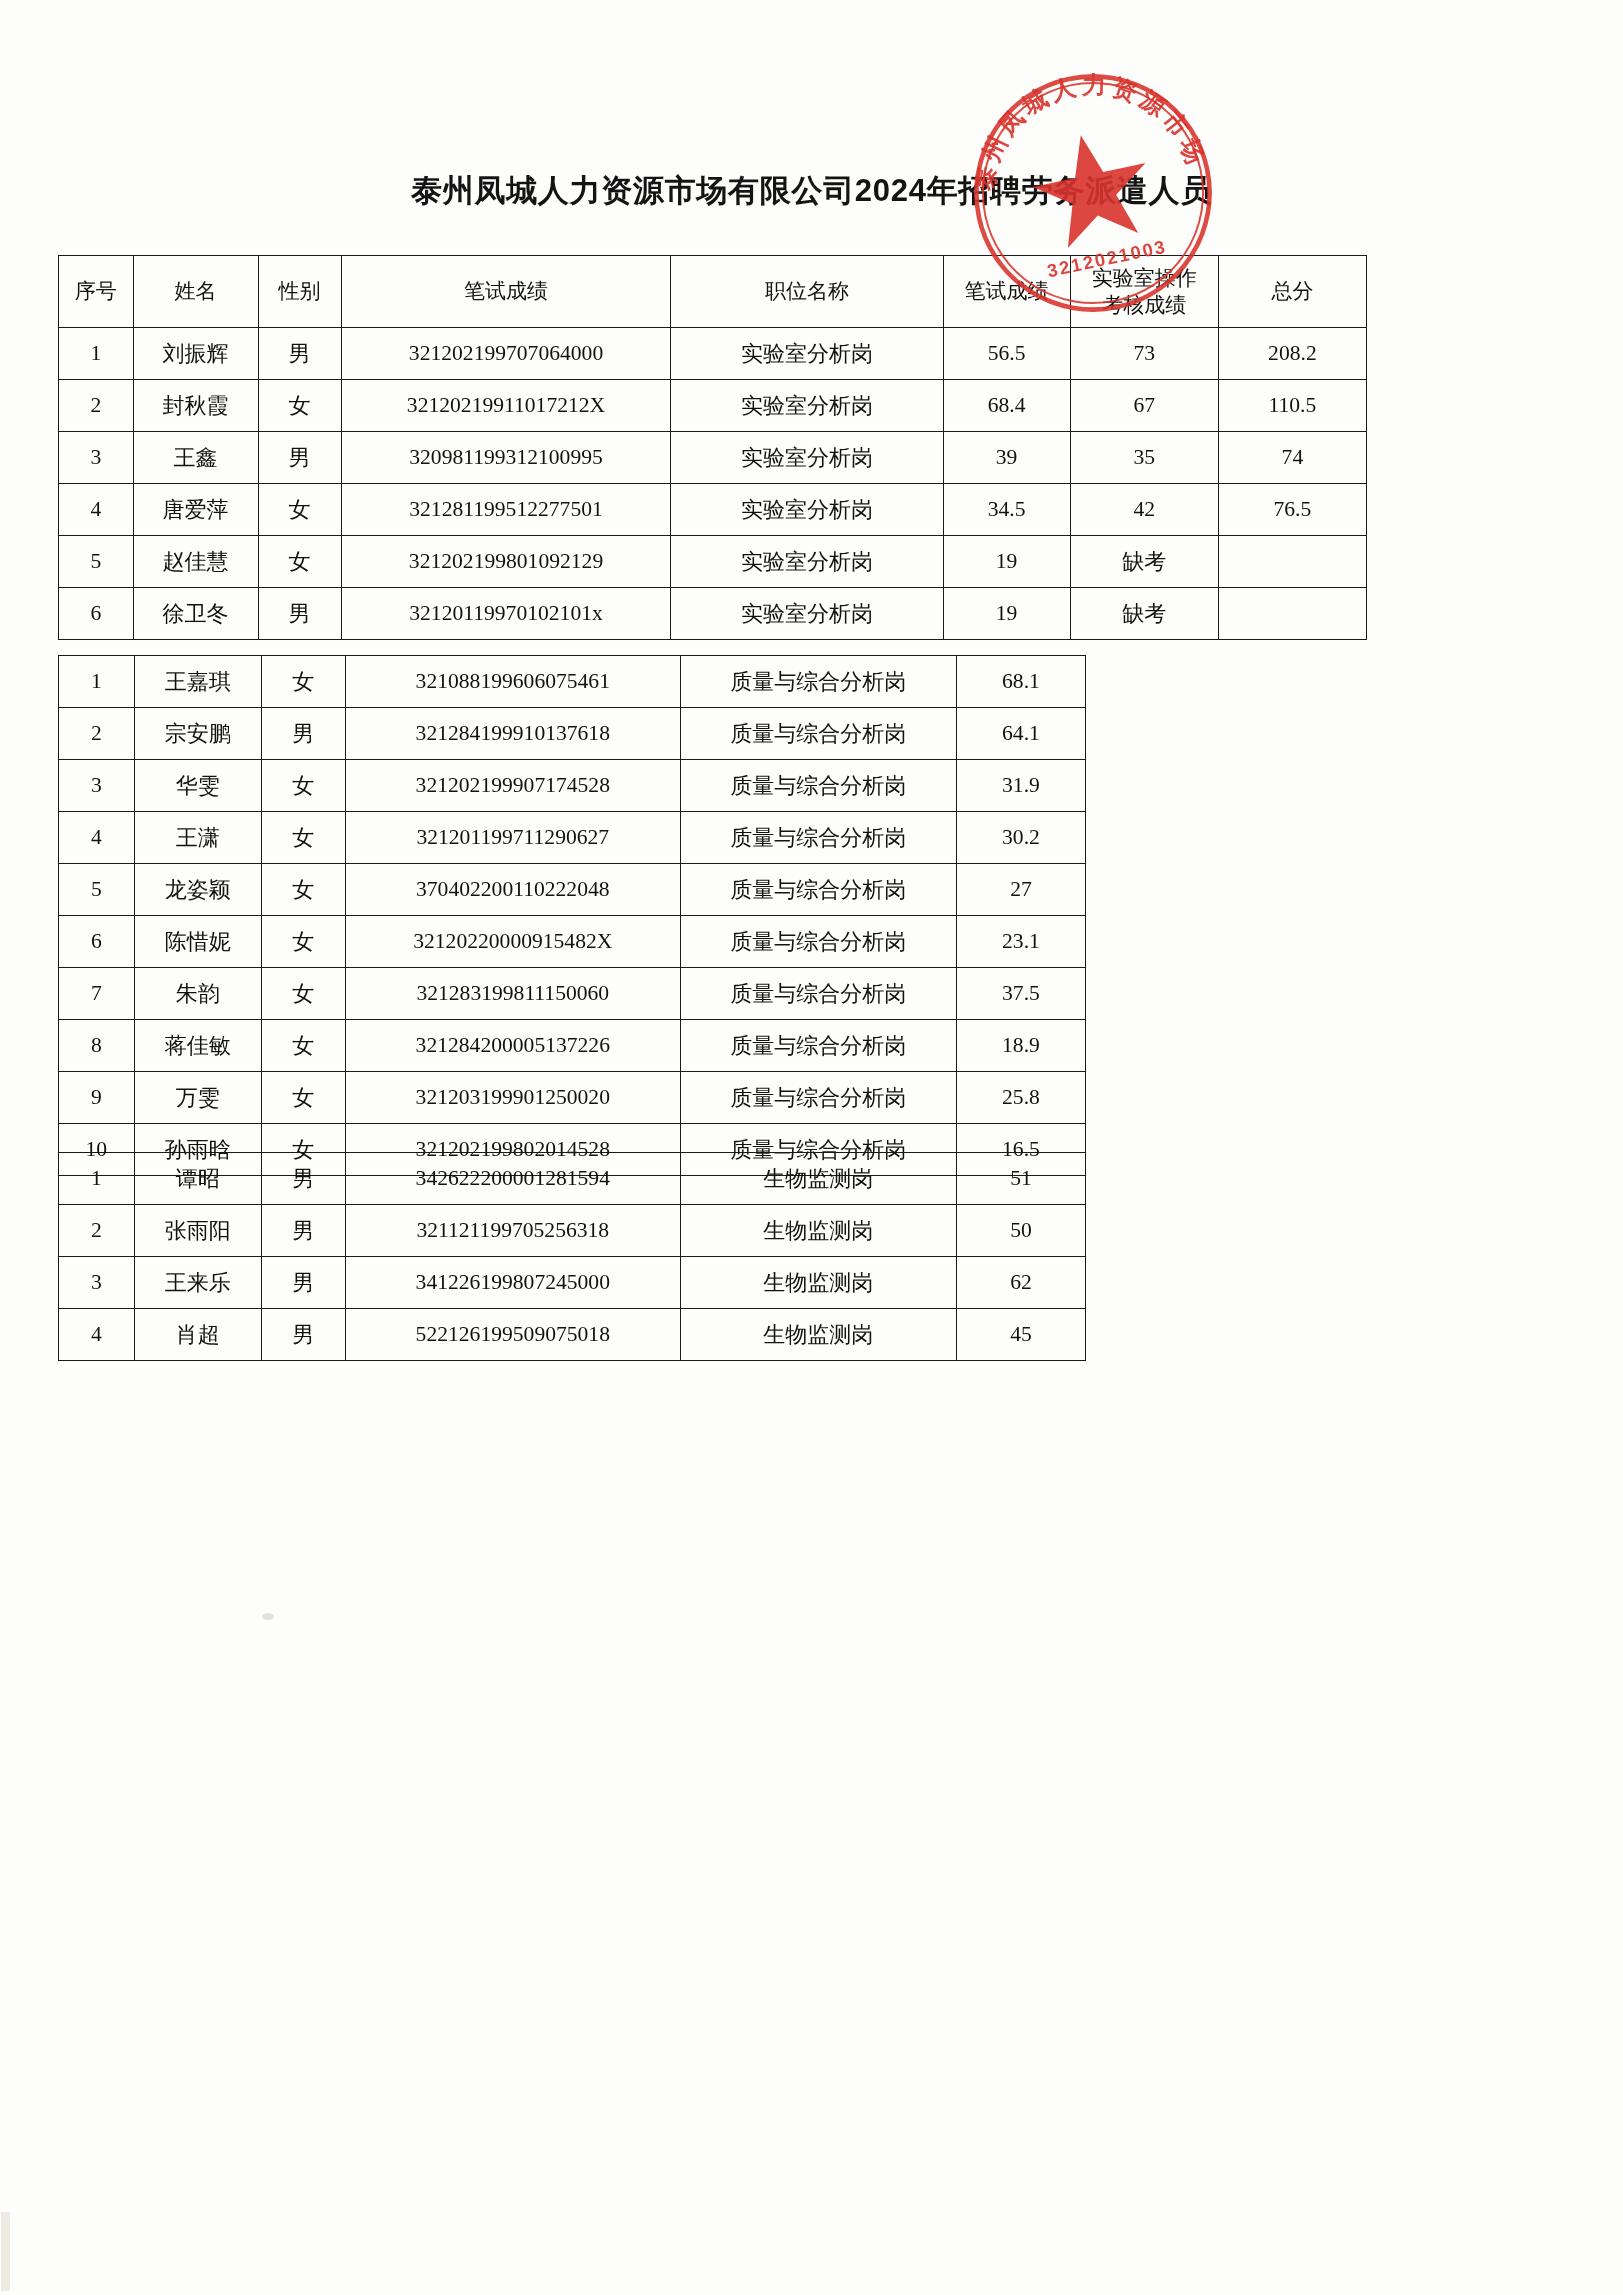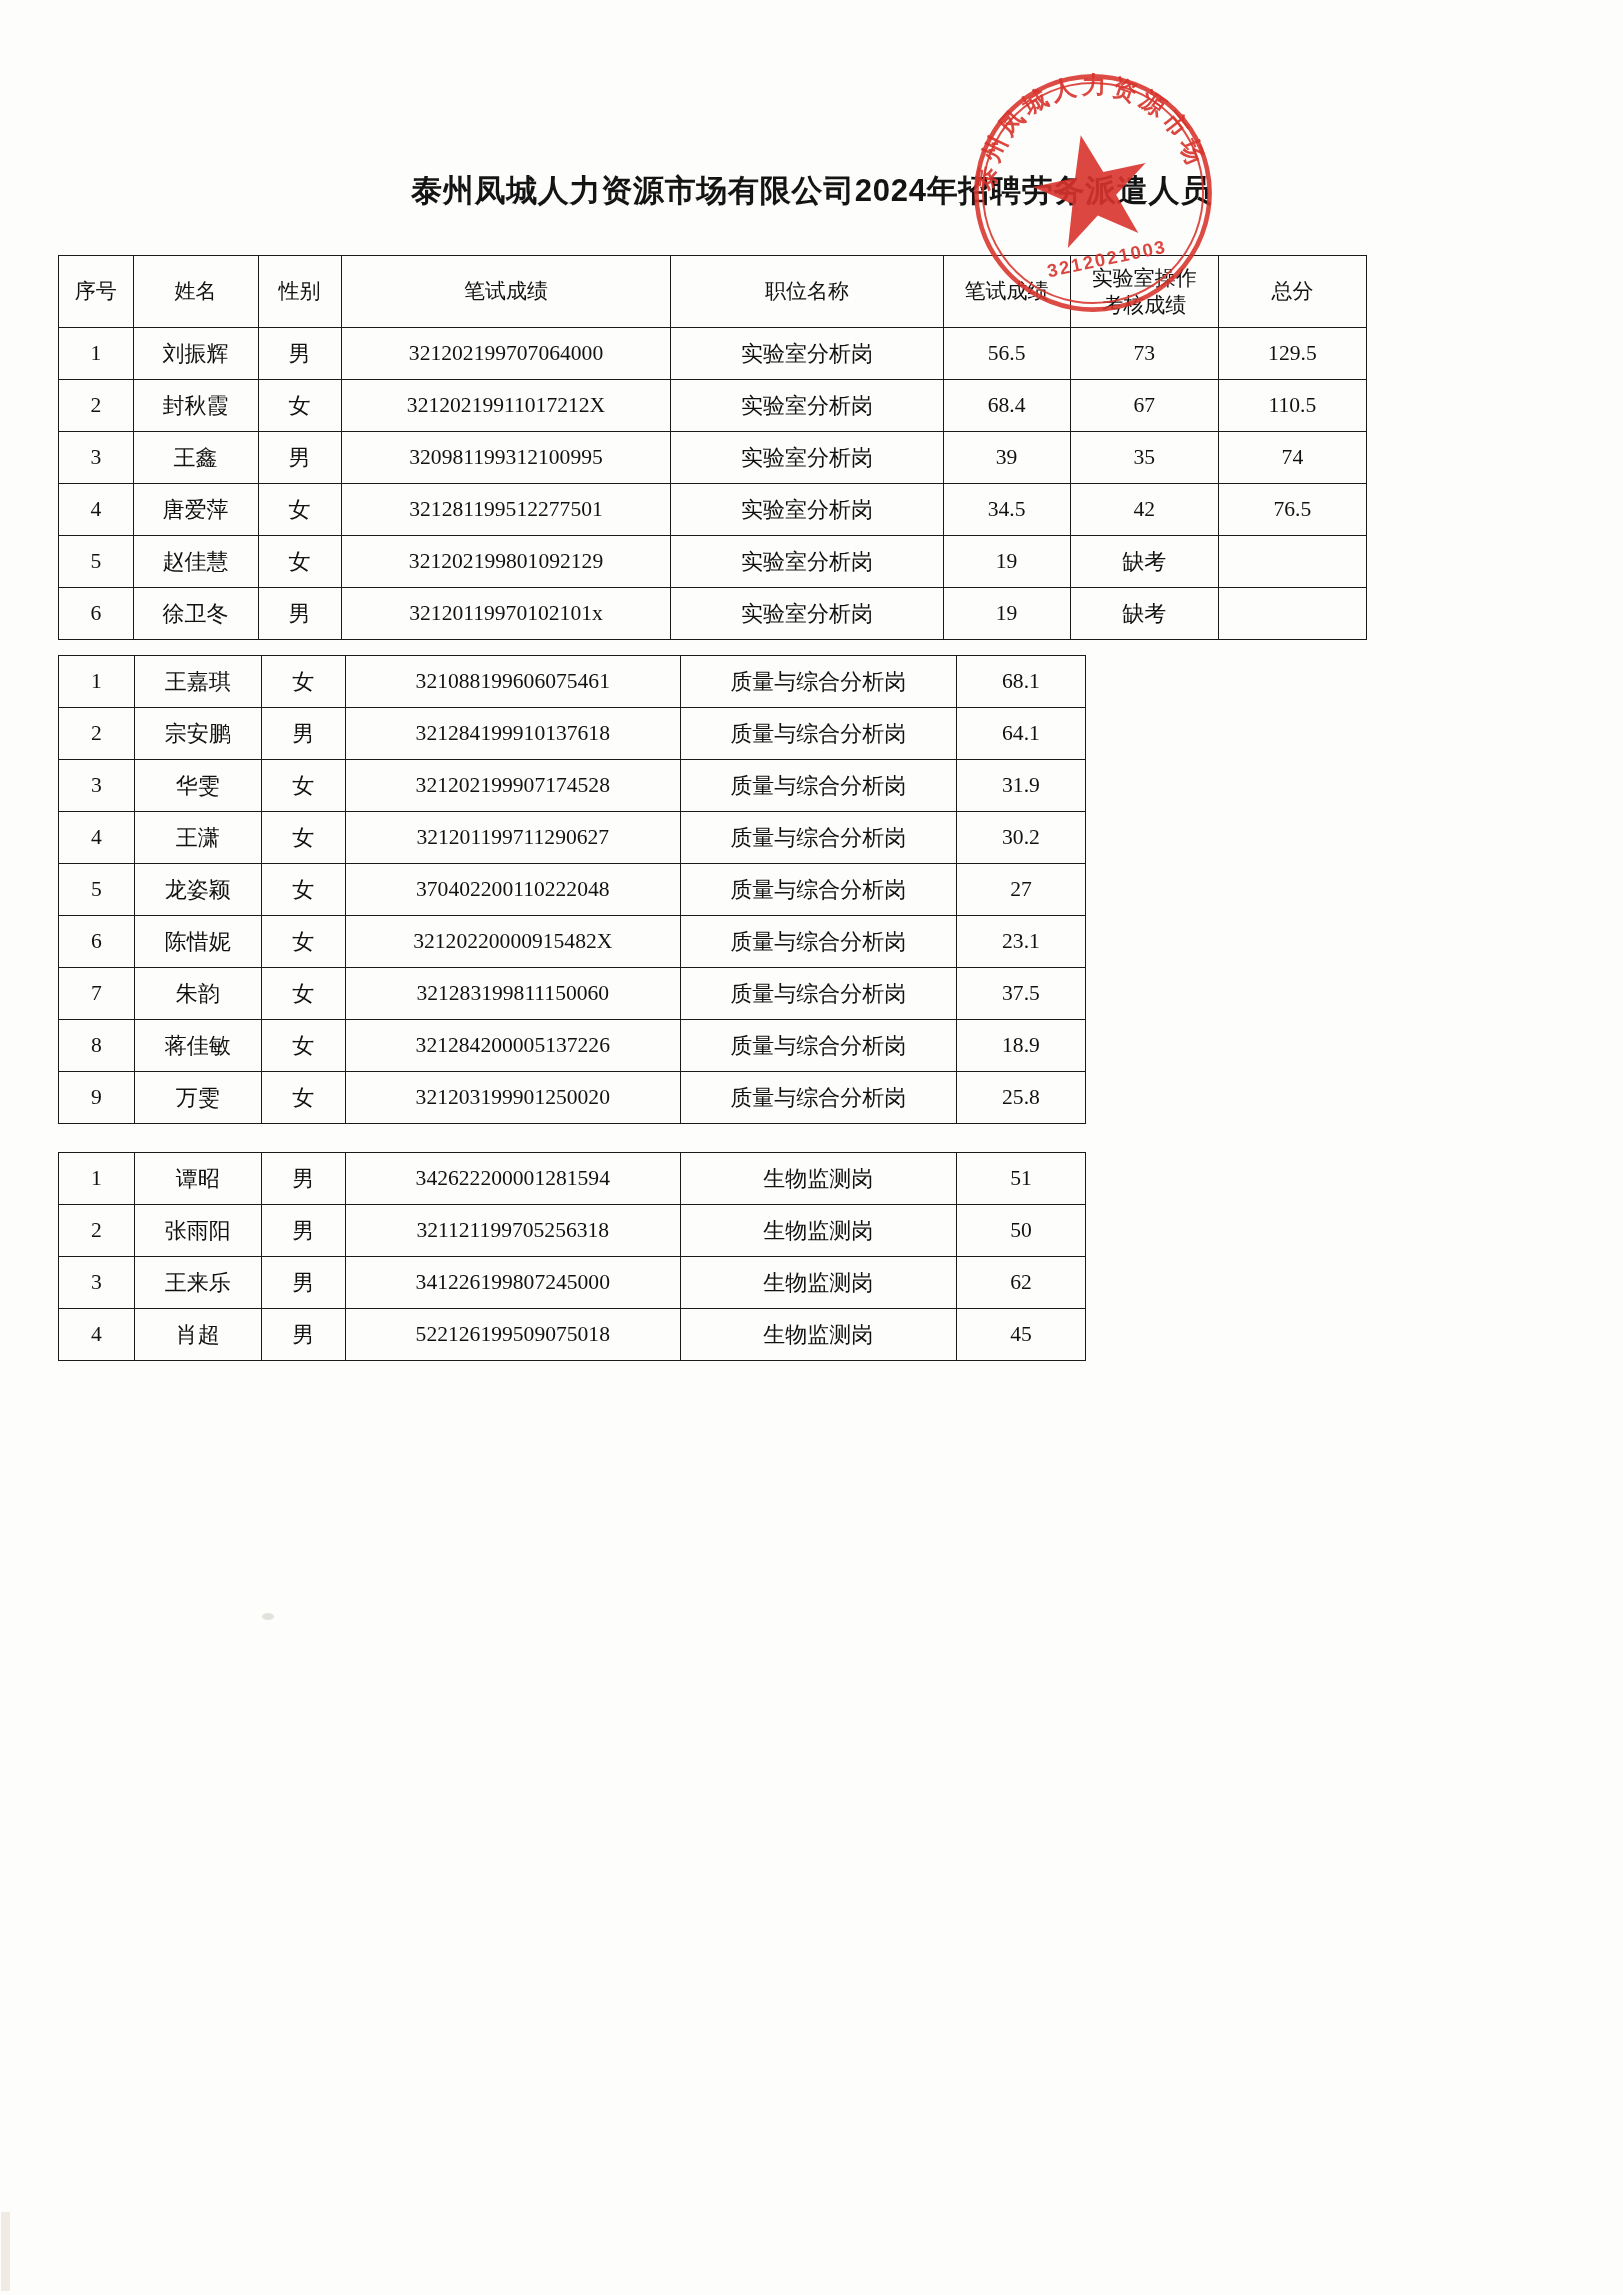--- a/index.html
+++ b/index.html
@@ -144,21 +144,21 @@
           <td class="cn">总分</td>
         </tr>
         <tr>
           <td class="num-cell">1</td>
           <td class="cn">刘振辉</td>
           <td class="cn">男</td>
           <td class="num-cell">321202199707064000</td>
           <td class="cn">实验室分析岗</td>
           <td class="num-cell">56.5</td>
           <td class="num-cell">73</td>
-          <td class="num-cell">129.5</td>
+          <td class="num-cell">208.2</td>
         </tr>
         <tr>
           <td class="num-cell">2</td>
           <td class="cn">封秋霞</td>
           <td class="cn">女</td>
           <td class="num-cell">32120219911017212X</td>
           <td class="cn">实验室分析岗</td>
           <td class="num-cell">68.4</td>
           <td class="num-cell">67</td>
           <td class="num-cell">110.5</td>
@@ -280,20 +280,28 @@
           <td class="cn">质量与综合分析岗</td>
           <td class="num-cell">18.9</td>
         </tr>
         <tr>
           <td class="num-cell">9</td>
           <td class="cn">万雯</td>
           <td class="cn">女</td>
           <td class="num-cell">321203199901250020</td>
           <td class="cn">质量与综合分析岗</td>
           <td class="num-cell">25.8</td>
+        </tr>
+        <tr>
+          <td class="num-cell">10</td>
+          <td class="cn">孙雨晗</td>
+          <td class="cn">女</td>
+          <td class="num-cell">321202199802014528</td>
+          <td class="cn">质量与综合分析岗</td>
+          <td class="num-cell">16.5</td>
         </tr>
       </tbody>
   </table>
 
   <table id="table3">
     <colgroup>
       <col class="c-seq">
         <col class="c-name">
         <col class="c-sex">
         <col class="c-id">

